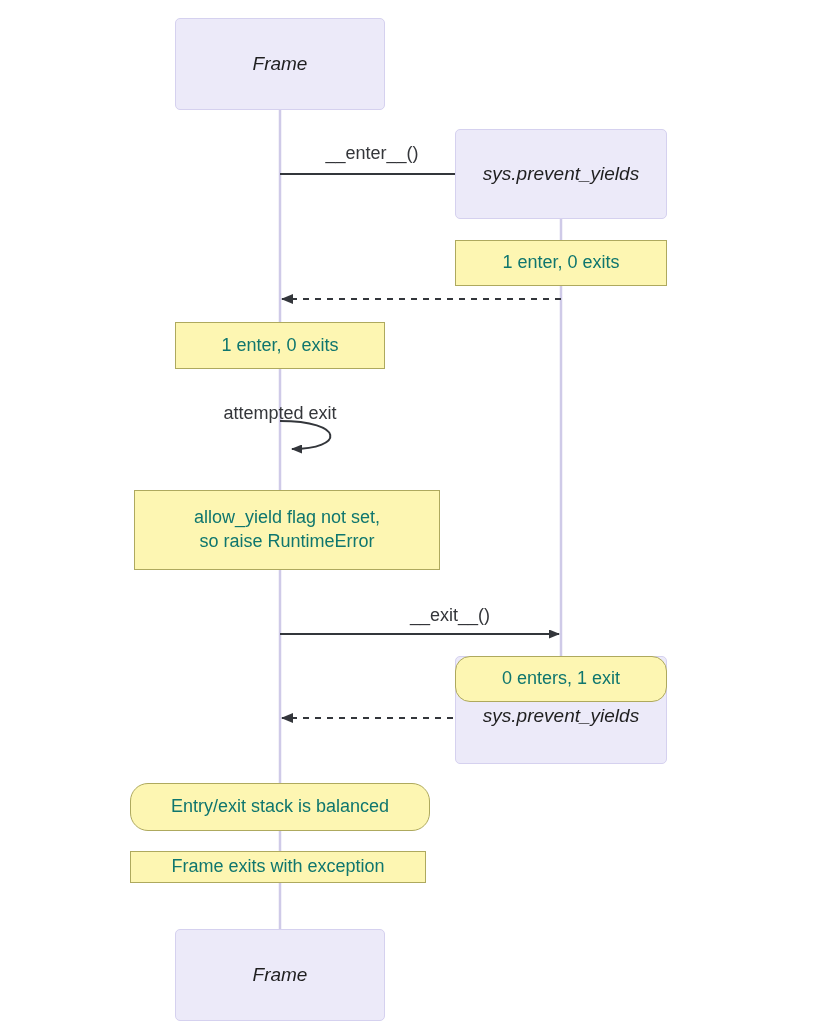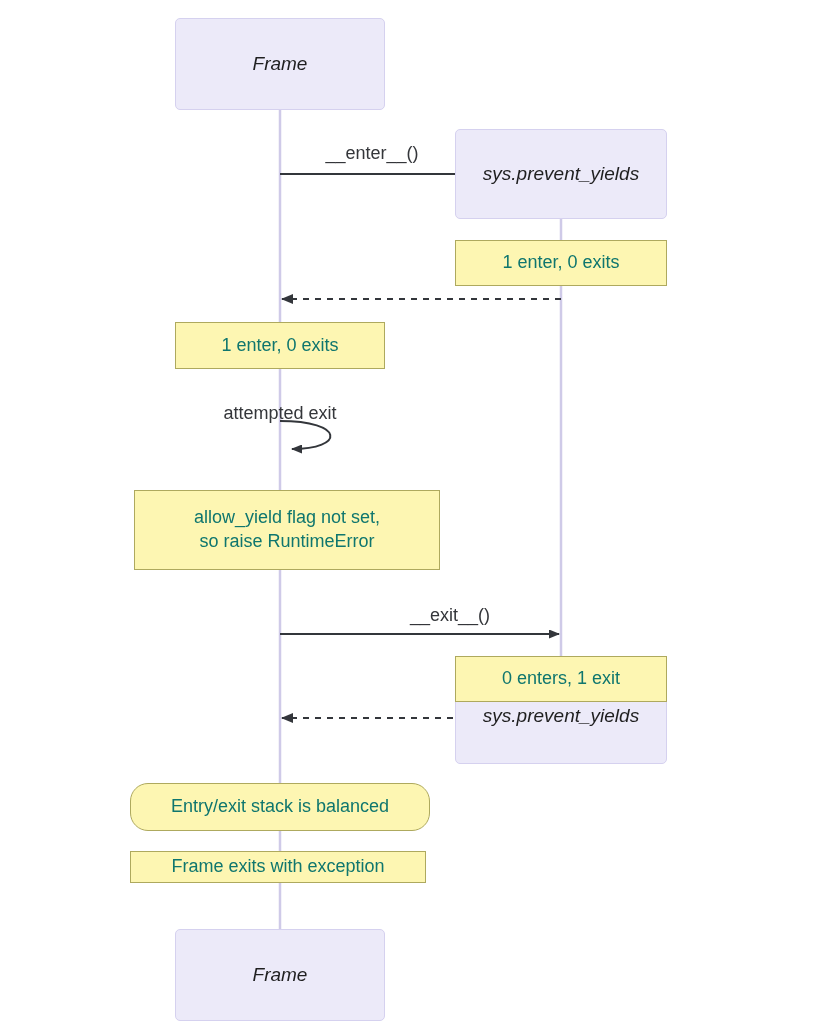--- a/index.html
+++ b/index.html
@@ -121,21 +121,21 @@
   <div id="notes-layer">
       <div class="note-box" style="left: 455px; top: 240px; width: 212px; height: 46px;">
         <div>1 enter, 0 exits</div>
       </div>
       <div class="note-box" style="left: 175px; top: 322px; width: 210px; height: 47px;">
         <div>1 enter, 0 exits</div>
       </div>
       <div class="note-box" style="left: 134px; top: 490px; width: 306px; height: 80px;">
         <div>allow_yield flag not set,<br>so raise RuntimeError</div>
       </div>
-      <div class="note-box" style="left: 455px; top: 656px; width: 212px; height: 46px;">
+      <div class="note-box" style="left: 455px; top: 656px; width: 212px; height: 46px; border-radius: 15px;">
         <div>0 enters, 1 exit</div>
       </div>
       <div class="note-box" style="left: 130px; top: 783px; width: 300px; height: 48px; border-radius: 18px;">
         <div>Entry/exit stack is balanced</div>
       </div>
       <div class="note-box" style="left: 130px; top: 851px; width: 296px; height: 32px;">
         <div>Frame exits with exception</div>
       </div>
     </div>
 

